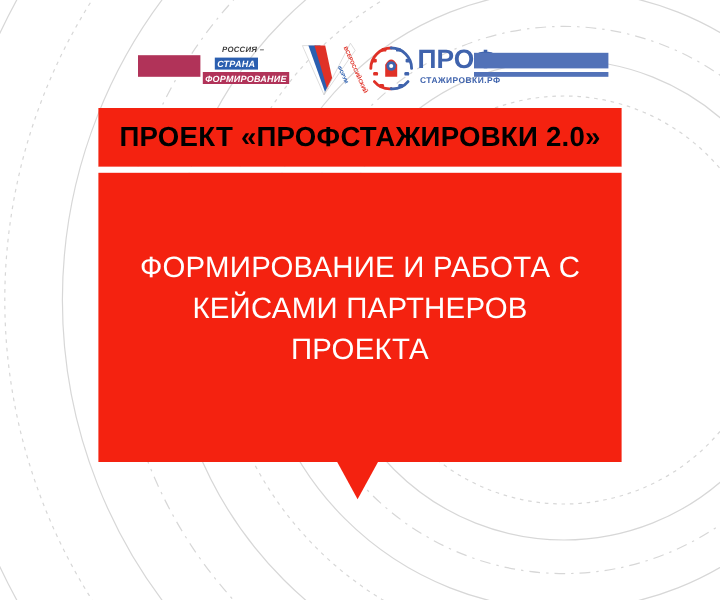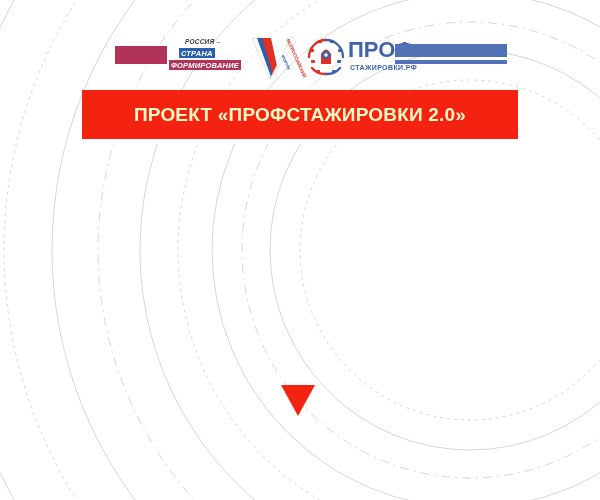--- a/index.html
+++ b/index.html
@@ -100,22 +100,22 @@
   
   #callout{
     position:absolute;left:82px;top:90px;width:436px;height:295px;
   }
   #callout-header{
     position:absolute;left:0;top:0;width:436px;height:49px;
     background:#f42210;
     display:flex;align-items:center;justify-content:center;
   }
   #callout-header-text{
-    color:#fef9c3;
-    font-size:19px;
+    color:#000000;
+    font-size:23px;
     font-weight:bold;
     letter-spacing:.2px;
     text-align:center;
     font-family:"Liberation Sans", sans-serif;
     white-space:nowrap;
   }
   #callout-gap{
     position:absolute;left:0;top:49px;width:436px;height:5px;
     background:#ffffff;
   }
@@ -222,16 +222,19 @@
       <div id="bluebar-line"></div>
     </div>
 
   </div>
 
   <div id="callout">
     <div id="callout-header">
       <span id="callout-header-text">ПРОЕКТ «ПРОФСТАЖИРОВКИ 2.0»</span>
     </div>
     <div id="callout-gap"></div>
+    <div id="callout-body">
+      <span id="callout-body-text">ФОРМИРОВАНИЕ И РАБОТА С КЕЙСАМИ ПАРТНЕРОВ ПРОЕКТА</span>
+    </div>
   </div>
   <div id="callout-tail"></div>
 
 </div>
 
 </body></html>

